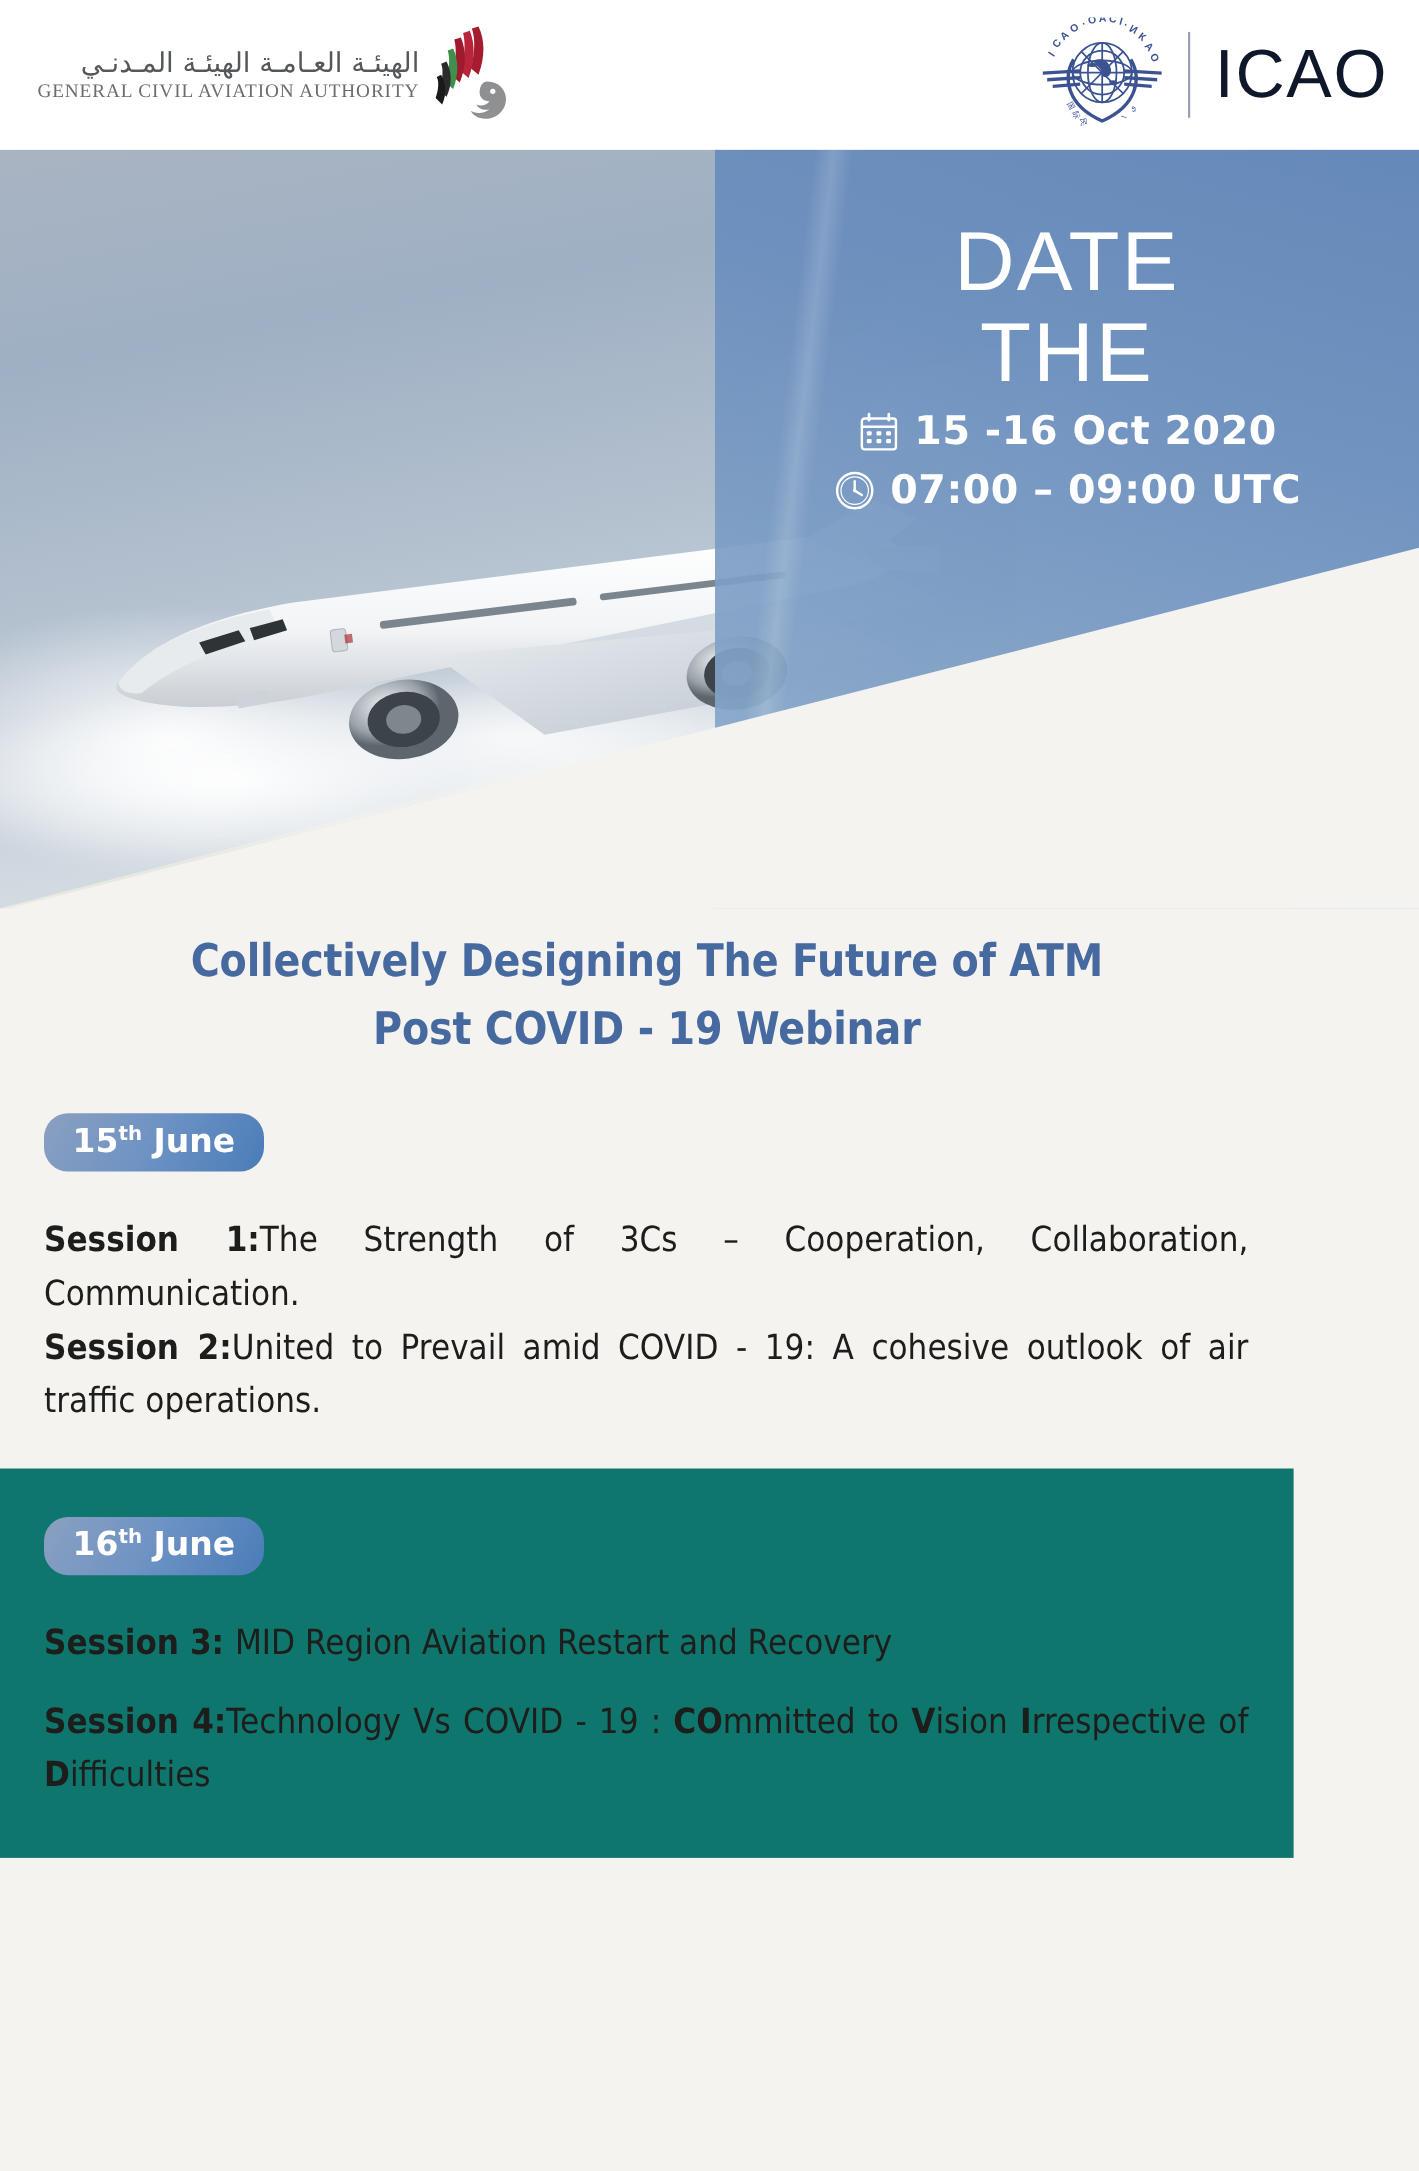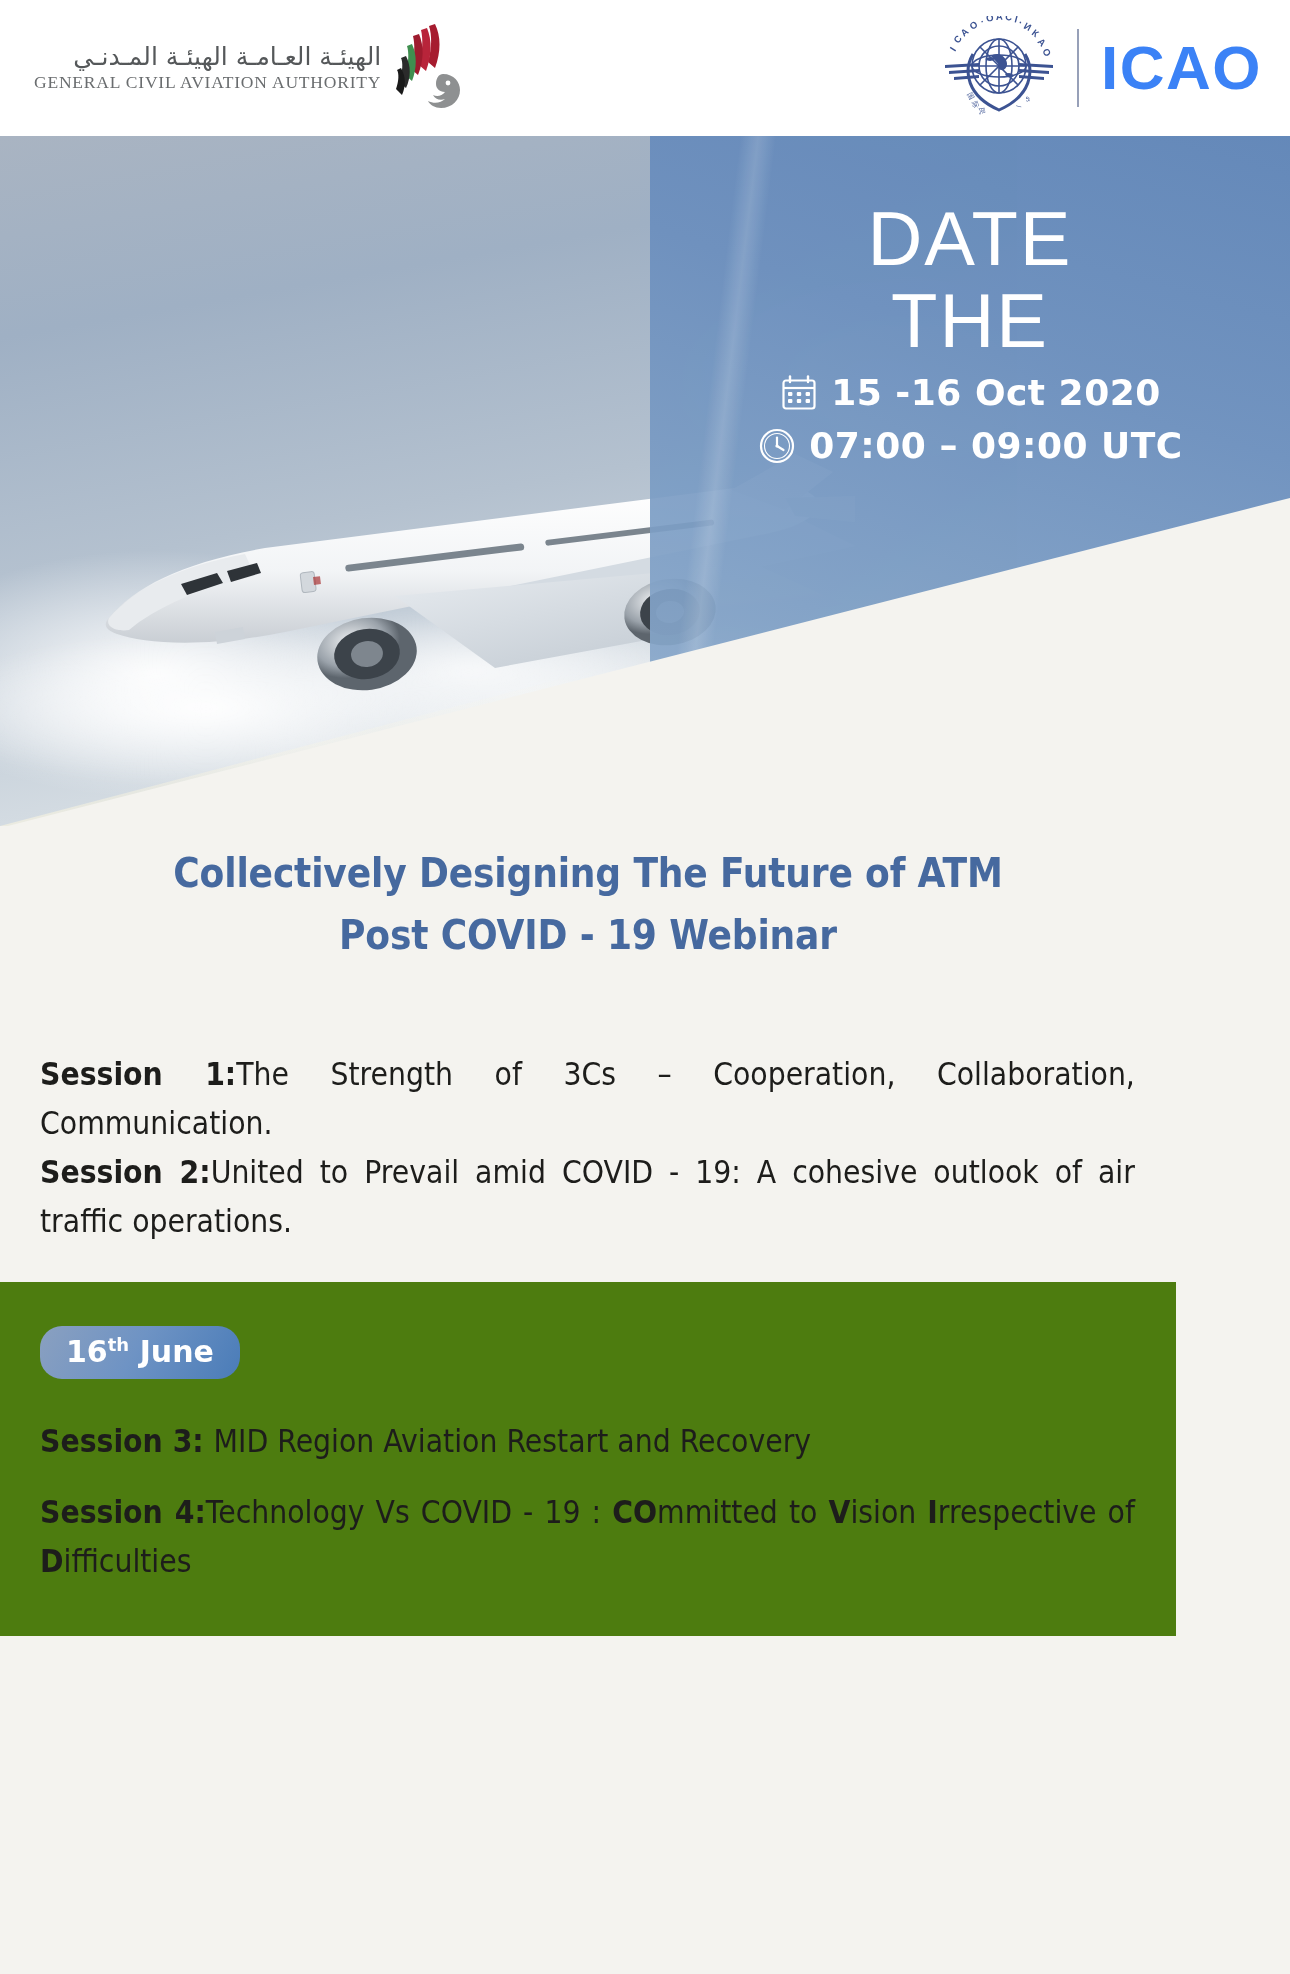--- a/index.html
+++ b/index.html
@@ -29,22 +29,22 @@
   .gcaa-en{
     font-size:17.5px;color:#6a6d6f;letter-spacing:0.8px;white-space:nowrap;
     font-family:Liberation Serif, serif;
   }
   .gcaa-falcon{width:70px;height:92px;}
 
   .icao{display:flex;align-items:center;gap:22px;}
   .icao-emblem{width:112px;height:104px;}
   .icao-div{width:2px;height:78px;background:#97a0b8;}
   .icao-word{
-    font-size:62px;color:#3b82f6;letter-spacing:1.5px;
-    font-family:"Liberation Sans", sans-serif;font-weight:700;line-height:1;
+    font-size:62px;color:#0f172a;letter-spacing:1.5px;
+    font-family:"Liberation Sans", sans-serif;font-weight:400;line-height:1;
   }
 
   
   .hero{
     position:absolute;left:0;top:136px;width:1290px;height:690px;overflow:hidden;z-index:1;
   }
   .sky{
     position:absolute;inset:0;
     background:
       radial-gradient(ellipse 420px 200px at 12% 78%, rgba(255,255,255,.92) 0%, rgba(255,255,255,0) 62%),
@@ -113,21 +113,21 @@
   }
   .title{
     text-align:center;padding-top:16px;
     color:#46699f;
     font-family:"DejaVu Sans", sans-serif;
     font-weight:bold;font-size:41px;line-height:62px;letter-spacing:-0.2px;
     transform:scaleX(.88);transform-origin:center top;
   }
   .sec{position:relative;box-sizing:border-box;}
   .sec.day1{background:#f4f3ef;padding:0 40px;}
-  .sec.day2{background:#4d7c0f;padding:0 40px;}
+  .sec.day2{background:#0f766e;padding:0 40px;}
   .badge{
     display:inline-block;color:#ffffff;
     background:linear-gradient(120deg,#8aa0c0 0%,#6e93c4 48%,#4a7cb8 100%);
     border-radius:22px;padding:10px 26px 12px 26px;
     font-family:"DejaVu Sans", sans-serif;font-weight:bold;font-size:30px;
     letter-spacing:0px;line-height:1;
   }
   .badge sup{font-size:18px;vertical-align:super;}
   .sessions{
     margin-top:38px;
@@ -321,20 +321,24 @@
   </div>
 
   <div class="main">
 
     <div class="title">
       <div>Collectively Designing The Future of ATM</div>
       <div>Post COVID - 19 Webinar</div>
     </div>
 
     <div class="sec day1" style="padding-top:46px;padding-bottom:36px;">
+      <div class="badge">
+        <span>15</span><sup>th</sup>
+        <span>June</span>
+      </div>
       <div class="sessions just">
         <p><b>Session 1:</b><span>The Strength of 3Cs – Cooperation, Collaboration, Communication.</span></p>
         <p><b>Session 2:</b><span>United to Prevail amid COVID - 19: A cohesive outlook of air traffic operations.</span></p>
       </div>
     </div>
 
     <div class="sec day2" style="padding-top:44px;padding-bottom:50px;">
       <div class="badge">
         <span>16</span><sup>th</sup>
         <span>June</span>

